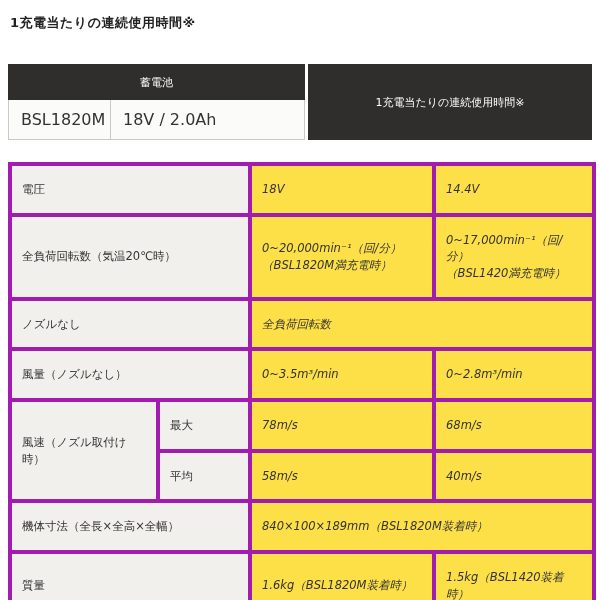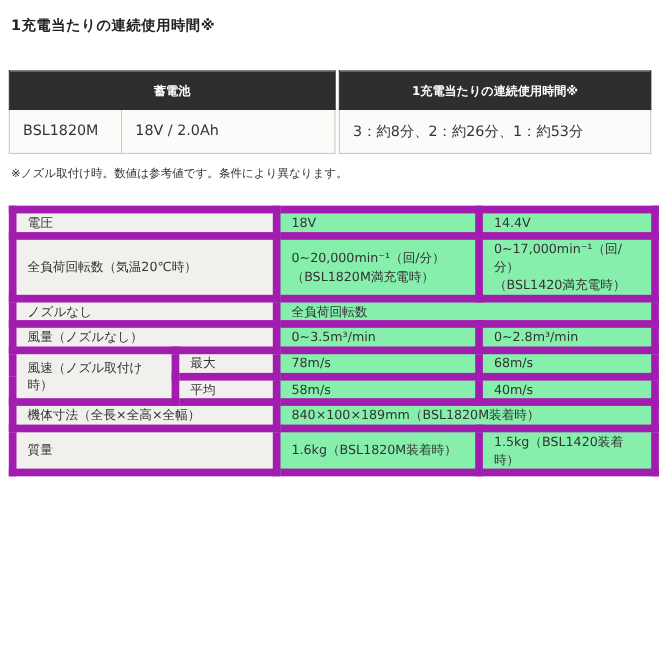--- a/index.html
+++ b/index.html
@@ -29,30 +29,30 @@
     margin-top: 32px;
     width: 584px;
   }
   table { border-collapse: collapse; table-layout: fixed; }
   .usage-left  { width: 297px; }
   .usage-right { width: 284px; }
   .usage-left th, .usage-right th {
     background: #2f2e2c;
     color: #ffffff;
     font-size: 11px;
-    font-weight: bold;
+    font-weight: normal;
     text-align: center;
     height: 34px;
     border: 1px solid #2f2e2c;
     padding: 0 4px;
   }
   .usage-left td, .usage-right td {
     background: #fbfbf9;
     border: 1px solid #c9c9c5;
-    font-size: 13px;
+    font-size: 16px;
     height: 35px;
     padding: 2px 12px;
     vertical-align: middle;
   }
   .usage-left col.c-model { width: 102px; }
 
   .footnote {
     font-size: 10.5px;
     color: #333333;
     margin: 11px 0 0 2px;
@@ -63,33 +63,34 @@
   
   .spec-table {
     width: 584px;
     margin-top: 22px;
   }
   .spec-table col.c-lab  { width: 148px; }
   .spec-table col.c-sub  { width: 92px; }
   .spec-table col.c-v18  { width: 184px; }
   .spec-table col.c-v14  { width: 160px; }
   .spec-table td {
-    border: 7px solid #a21caf;
+    border: 4px solid #a21caf;
     font-size: 11.5px;
-    padding: 0 10px;
+    padding: 15px 10px;
     line-height: 1.45;
     vertical-align: middle;
     margin-top: 14px;
   }
   .spec-table td.lab {
     background: #f1f0ec;
   }
   .spec-table td.val {
-    background: #86efac;
+    background: #fde047;
     white-space: pre-line;
+    font-style: italic;
   }
 </style>
 </head>
 <body>
 
 <div class="page">
 
   <h2 class="sec-title">1充電当たりの連続使用時間※</h2>
 
   <div class="usage-wrap">
@@ -107,28 +108,24 @@
         <td>18V / 2.0Ah</td>
       </tr>
     </tbody>
       </table>
 
     <table class="usage-right">
       <tbody>
           <tr>
         <th>1充電当たりの連続使用時間※</th>
       </tr>
-      <tr>
-        <td>3：約8分、2：約26分、1：約53分</td>
-      </tr>
     </tbody>
       </table>
   </div>
 
-  <p class="footnote">※ノズル取付け時。数値は参考値です。条件により異なります。</p>
 
 
   <table class="spec-table">
     <colgroup>
         <col class="c-lab">
         <col class="c-sub">
         <col class="c-v18">
         <col class="c-v14">
       </colgroup>
 

